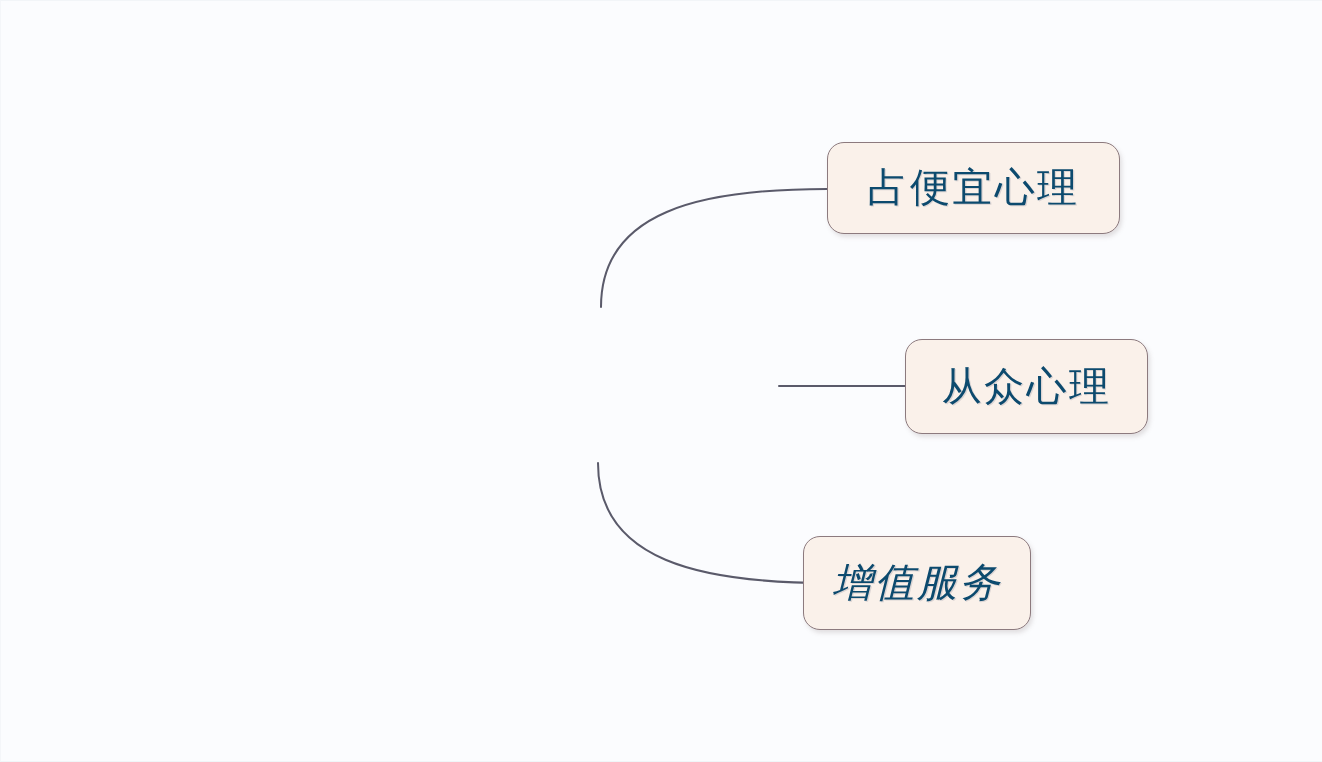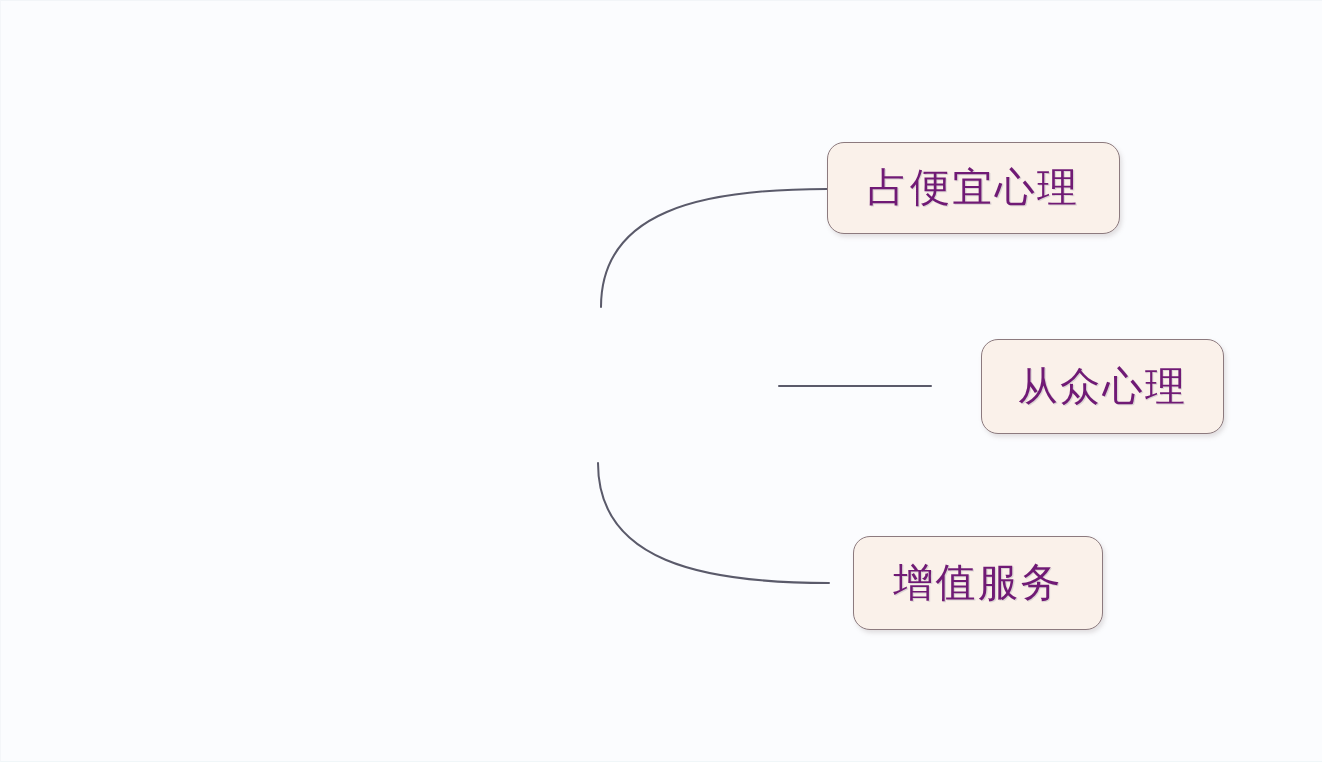--- a/index.html
+++ b/index.html
@@ -38,21 +38,21 @@
     z-index: 2;
     box-sizing: border-box;
     display: flex;
     align-items: center;
     justify-content: center;
     white-space: nowrap;
   }
 
   .node-label {
     display: block;
-    color: #701a75;
+    color: #0c4a6e;
     text-shadow: 1.5px 1.5px 0 rgba(210, 214, 226, 0.95);
     letter-spacing: 0.06em;
   }
 
   
   .node.central {
     left: 113px;
     top: 307px;
     width: 666px;
     height: 155px;
@@ -83,31 +83,32 @@
   }
 
   .node.branch-1 {
     left: 826px;
     top: 141px;
     width: 293px;
     height: 92px;
   }
 
   .node.branch-2 {
-    left: 980px;
+    left: 904px;
     top: 338px;
     width: 243px;
     height: 95px;
   }
 
   .node.branch-3 {
-    left: 852px;
+    left: 802px;
     top: 535px;
-    width: 250px;
+    width: 228px;
     height: 94px;
+    font-style: italic;
   }
 </style>
 </head>
 <body>
 
 <div id="canvas">
 
   <svg id="connectors" viewBox="0 0 1322 762" width="1322" height="762" xmlns="http://www.w3.org/2000/svg">
 
     <path d="M 600 306 C 600 210 700 188 826 188" fill="none" stroke="#5a5a6a" stroke-width="2" stroke-linecap="round"></path>

